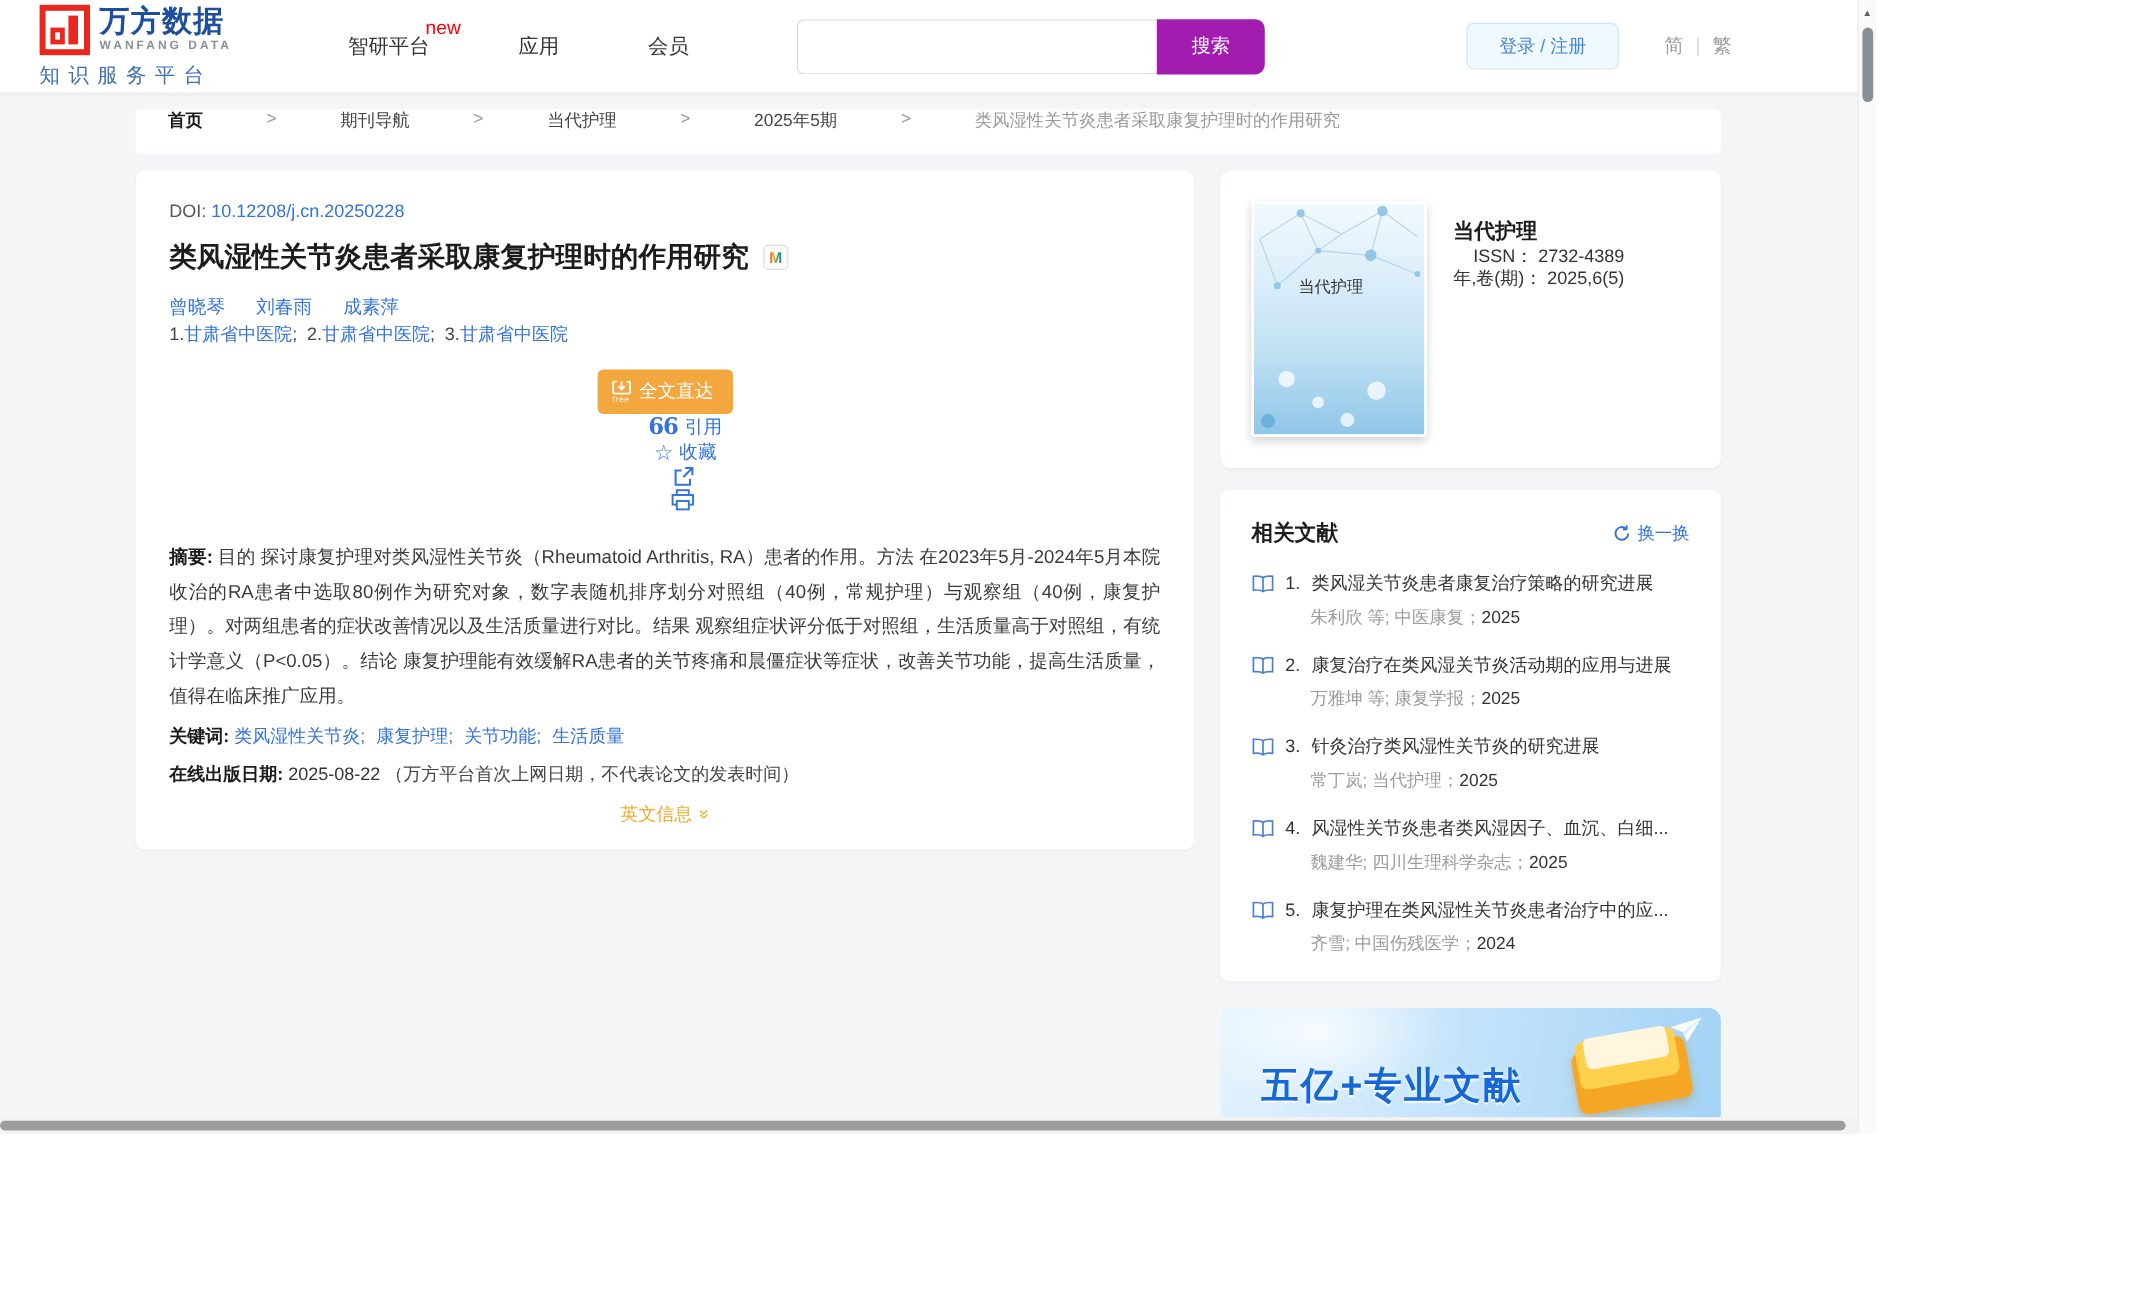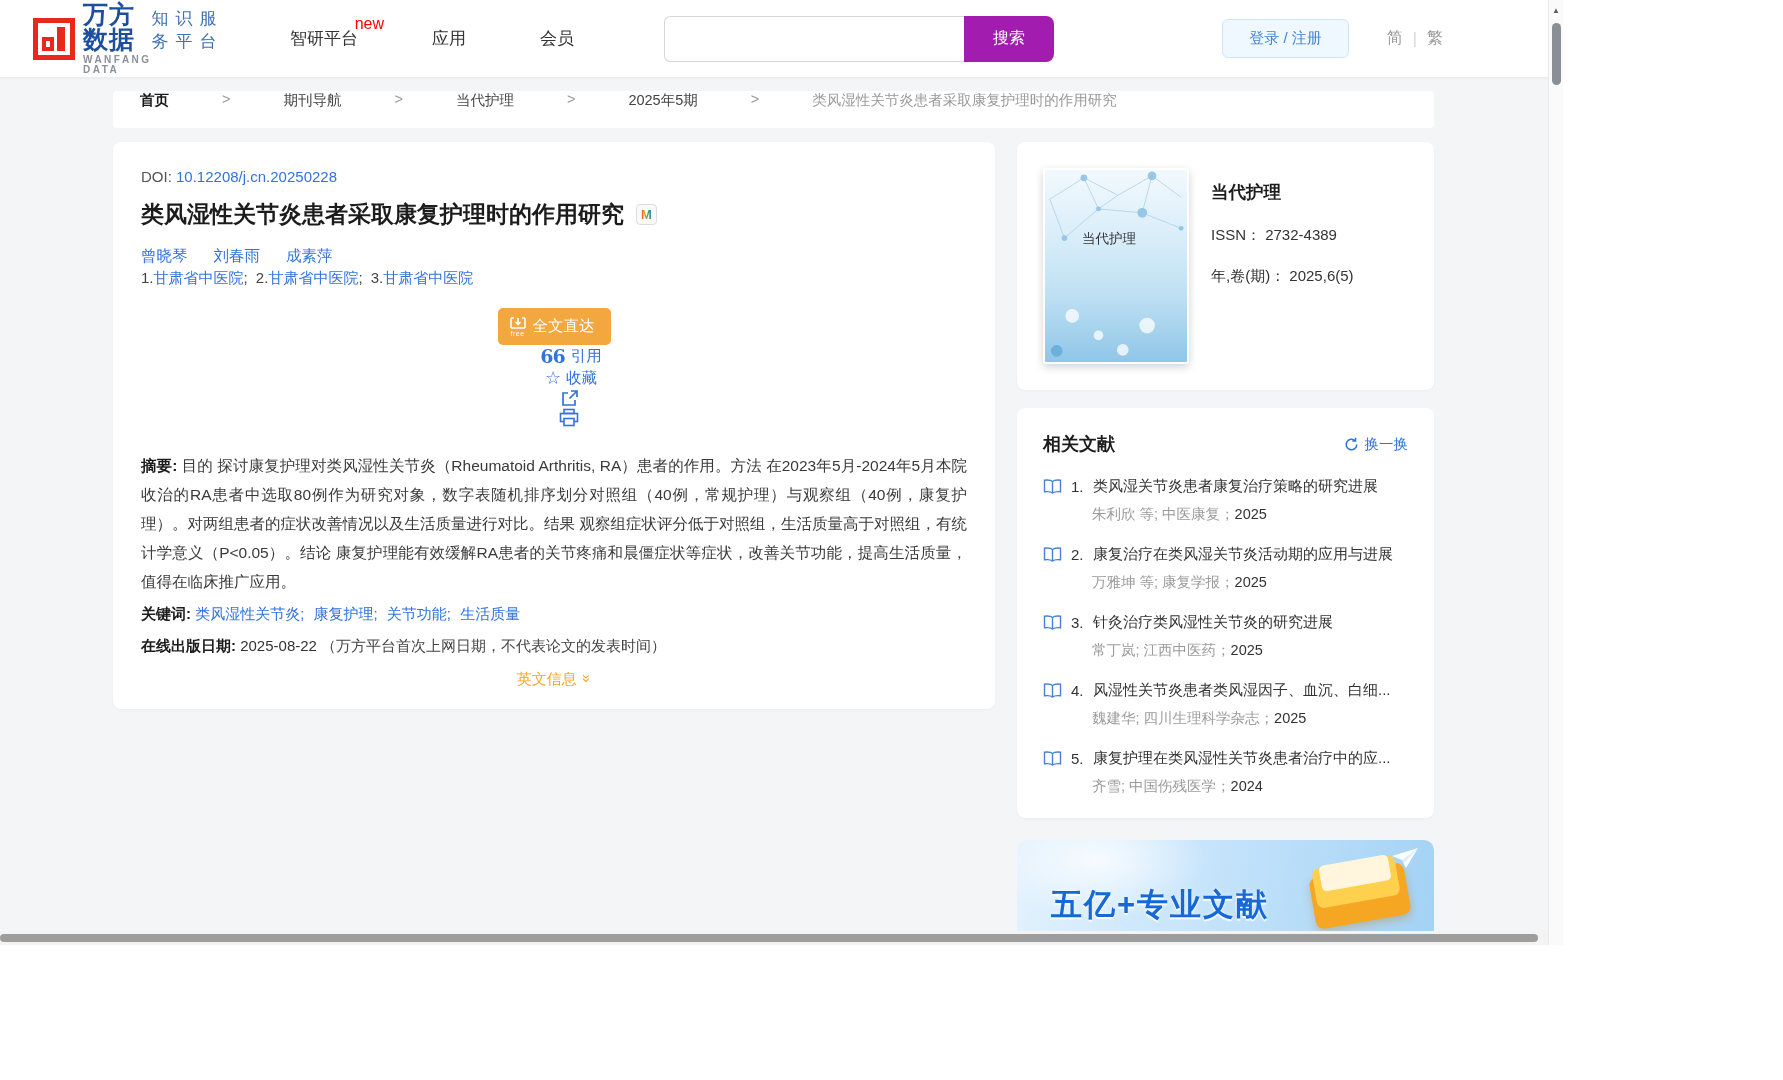--- a/index.html
+++ b/index.html
@@ -4,21 +4,21 @@
 <style>
   * { margin:0; padding:0; box-sizing:border-box; }
   html,body { background:#fff; }
   body { font-family:"Liberation Sans","DejaVu Sans",sans-serif; color:#333; }
   .canvas { position:relative; width:1783px; height:1080px; background:#fff; overflow:hidden; }
   .app { position:absolute; left:0; top:0; width:1563px; height:945px; background:#f4f5f7; overflow:hidden; }
 
   
   .hdr { position:relative; height:78px; background:#fff; border-bottom:1px solid #ececec;
          box-shadow:0 1px 3px rgba(0,0,0,.04); display:flex; align-items:center; padding:0 20px 0 33px; }
-  .logo-wrap { display:flex; flex-direction:row; width:205px; }
+  .logo-wrap { display:flex; flex-direction:column; width:205px; }
   .logo-top { display:flex; align-items:center; }
   .logo-mark { width:42px; height:42px; border:5px solid #e8281e; position:relative; background:#fff; flex:0 0 auto; }
   .logo-mark .bar { position:absolute; right:5px; top:4px; bottom:4px; width:8px; background:#e8281e; }
   .logo-mark .sq  { position:absolute; left:4px; bottom:4px; width:12px; height:14px; border:4px solid #e8281e; }
   .logo-txt { margin-left:8px; line-height:1; }
   .logo-cn { font-size:25px; font-weight:bold; color:#1d4f9e; letter-spacing:1px; }
   .logo-en { font-size:10px; font-weight:bold; color:#8a9099; letter-spacing:2.5px; margin-top:3px; }
   .logo-tag { font-size:17px; color:#3f6fb5; letter-spacing:7px; margin-top:5px; }
 
   .nav { display:flex; align-items:center; margin-left:52px; }
@@ -92,21 +92,21 @@
   .rightcol { width:417px; margin-left:22px; }
   .journal-card { background:#fff; border-radius:8px; padding:26px; display:flex;
                   box-shadow:0 1px 3px rgba(0,0,0,.04); }
   .cover { width:146px; height:196px; border-radius:3px; position:relative; flex:0 0 auto;
            background:linear-gradient(180deg,#f2f9fd 0%,#d9edf9 35%,#bfe0f3 65%,#8fc6e8 100%);
            box-shadow:0 3px 8px rgba(0,0,0,.18); border:2px solid #fff; overflow:hidden; cursor:pointer; }
   .cover svg { position:absolute; inset:0; }
   .cover-title { position:absolute; top:60px; left:0; right:14px; text-align:center; font-size:13.5px; color:#333; }
   .j-info { margin-left:22px; padding-top:12px; }
   .j-name { font-size:17.5px; font-weight:bold; color:#1c1c1c; cursor:pointer; }
-  .j-row { margin-top:22px; font-size:15px; color:#333; }
+  .j-row { font-size:15px; color:#333;text-align:right; }
 
   .related-card { margin-top:18px; background:#fff; border-radius:8px; padding:24px 26px 22px 26px;
                   box-shadow:0 1px 3px rgba(0,0,0,.04); }
   .rel-hd { display:flex; align-items:center; justify-content:space-between; }
   .rel-title { font-size:18px; font-weight:bold; color:#1c1c1c; }
   .rel-refresh { display:flex; align-items:center; color:#3273dc; font-size:14.5px; cursor:pointer; }
   .rel-refresh svg { margin-right:6px; }
   .rel-item { margin-top:21px; }
   .rel-l1 { display:flex; align-items:center; }
   .rel-book { flex:0 0 auto; margin-right:9px; display:flex; }
@@ -372,21 +372,21 @@
           <div class="rel-item">
             <div class="rel-l1">
               <span class="rel-book">
                 <svg width="19" height="15" viewBox="0 0 19 15" fill="none">
                   <path d="M9.5 2.5 C8 1 5.5 0.8 1.5 1.2 V12.8 C5.5 12.4 8 12.7 9.5 14 C11 12.7 13.5 12.4 17.5 12.8 V1.2 C13.5 0.8 11 1 9.5 2.5 Z M9.5 2.5 V14" stroke="#4a7fd4" stroke-width="1.4"></path>
                 </svg>
               </span>
               <span class="rel-no">3.</span>
               <span class="rel-t">针灸治疗类风湿性关节炎的研究进展</span>
             </div>
-            <div class="rel-l2"><span>常丁岚; 江西中医药；</span><span class="rel-year">2025</span></div>
+            <div class="rel-l2"><span>常丁岚; 当代护理；</span><span class="rel-year">2025</span></div>
           </div>
 
           <div class="rel-item">
             <div class="rel-l1">
               <span class="rel-book">
                 <svg width="19" height="15" viewBox="0 0 19 15" fill="none">
                   <path d="M9.5 2.5 C8 1 5.5 0.8 1.5 1.2 V12.8 C5.5 12.4 8 12.7 9.5 14 C11 12.7 13.5 12.4 17.5 12.8 V1.2 C13.5 0.8 11 1 9.5 2.5 Z M9.5 2.5 V14" stroke="#4a7fd4" stroke-width="1.4"></path>
                 </svg>
               </span>
               <span class="rel-no">4.</span>

